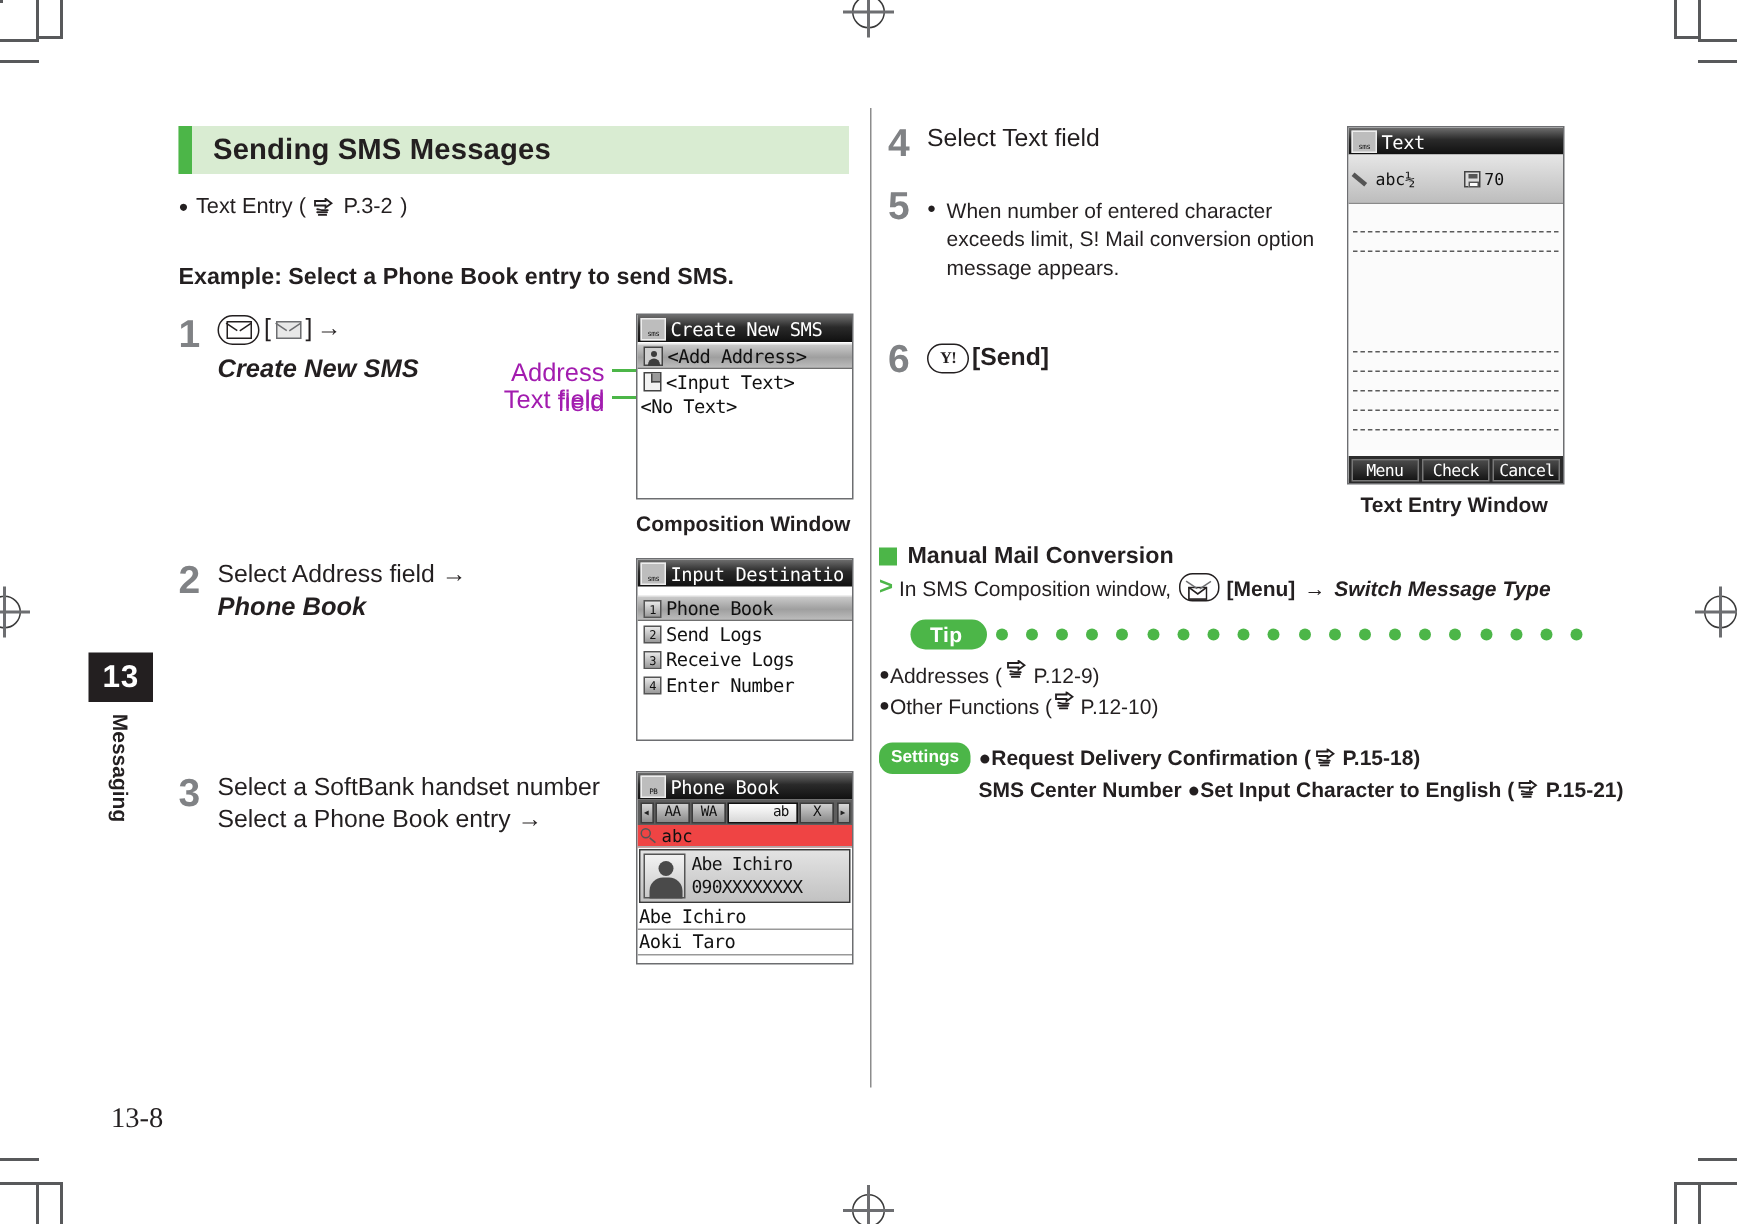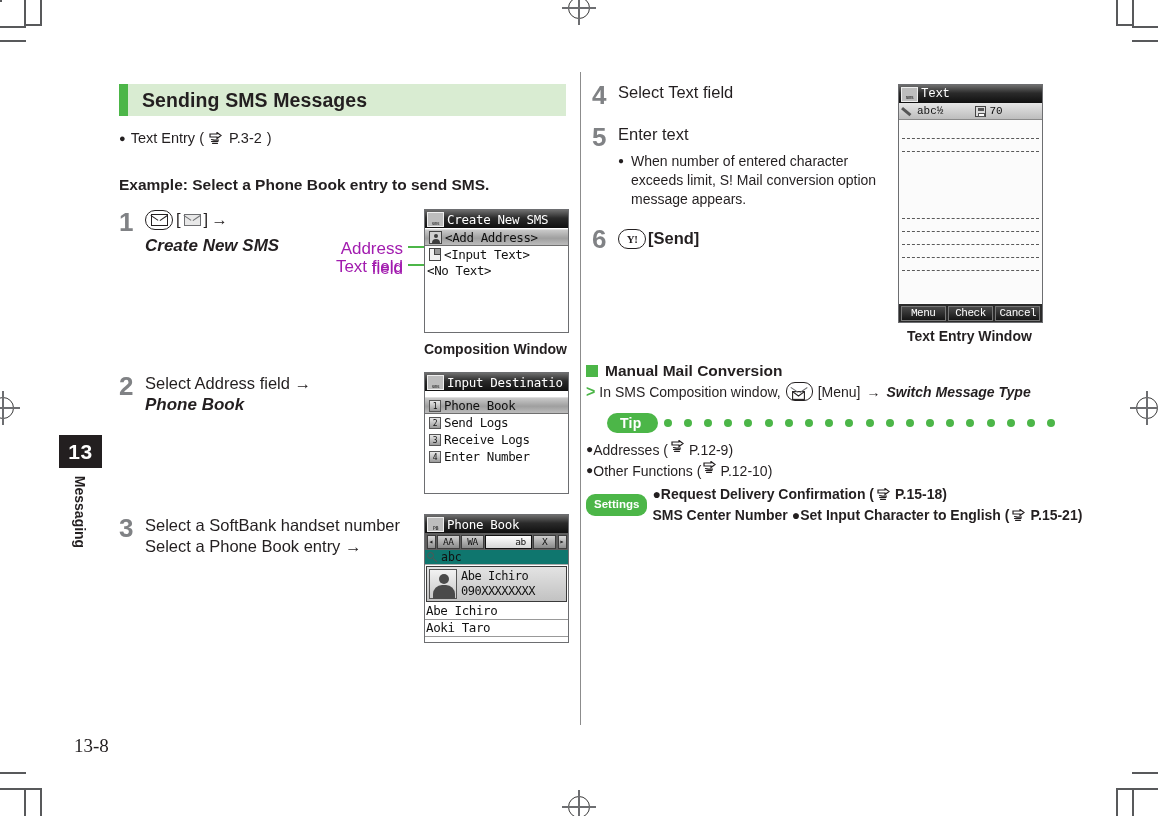--- a/index.html
+++ b/index.html
@@ -223,21 +223,21 @@
     color:#111; letter-spacing:-0.5px;
   }
   .tabs-row .tb.on {
     background:linear-gradient(to bottom,#ffffff,#d7d7d7);
     border:1px solid #111;
     padding-left:24px;
   }
   .search-row {
     height:15px; display:flex; align-items:center; gap:3px;
     font-size:11.5px; padding-left:2px; box-sizing:border-box;
-    background:#0f766e; border-bottom:1px solid #aaa; color:#111;
+    background:#ef4444; border-bottom:1px solid #aaa; color:#111;
   }
   .magico { width:11px;height:11px;flex:0 0 auto;position:relative;}
   .magico:before{
     content:"";position:absolute;left:0;top:0;width:7px;height:7px;
     border:1.4px solid #555; border-radius:50%; box-sizing:border-box;
   }
   .magico:after{
     content:"";position:absolute;left:6px;top:6.5px;width:5px;height:1.4px;
     background:#555; transform:rotate(40deg); transform-origin:left center;
   }
@@ -260,23 +260,23 @@
     content:"";position:absolute;left:3px;top:15px;width:22px;height:14px;
     border-radius:9px 9px 0 0;background:#4a4a4a;
   }
   .contact-card .ctext { font-size:12px; line-height:1.25; color:#111; letter-spacing:-0.5px;}
   .pb-list-row {
     height:16px; font-size:12.5px; padding-left:1px; color:#111;
     border-bottom:1px solid #999; letter-spacing:-0.4px;
   }
 
   
-  #phone-text { left:898px; top:84px; width:143px; height:237px;font-family:Liberation Mono, monospace; }
+  #phone-text { left:898px; top:84px; width:143px; height:237px; }
   .te-status {
-    height:17px; display:flex; align-items:center; gap:3px;
+    height:33px; display:flex; align-items:center; gap:3px;
     background:linear-gradient(to bottom,#e6e6e6,#bdbdbd);
     border-bottom:1px solid #8a8a8a;
     font-size:11px; padding-left:3px; box-sizing:border-box; color:#111;
   }
   .pencilico{width:12px;height:11px;flex:0 0 auto;position:relative;}
   .pencilico:before{
     content:"";position:absolute;left:1px;top:1px;width:11px;height:2.6px;
     background:#555; transform:rotate(40deg); transform-origin:left top;
   }
   .saveico{
@@ -317,42 +317,42 @@
     position:absolute; left:586px; top:362px;
     display:flex; align-items:center; gap:7px;
     font-size:15.5px; font-weight:bold; color:#231f20;
   }
   .subhead .sq { width:12px;height:12px;background:#4cb648; flex:0 0 auto; }
   .subline {
     position:absolute; left:586px; top:382px;
     font-size:14px; color:#231f20; display:flex; align-items:center; gap:2px;
   }
   .subline .gt { color:#4cb648; font-weight:bold; font-size:16px; margin-right:2px; }
-  .subline b { font-weight:normal; }
+  .subline b { font-weight:bold; }
   .subline i { font-weight:bold; font-style:italic; }
 
   .tip-wrap { position:absolute; left:592px; top:413px; width:450px; }
   .tip-row { display:flex; align-items:center; gap:6px;margin-left:15px; }
   .tip-badge {
     background:#4cb648; color:#ffffff; font-weight:bold; font-size:14px;
     border-radius:11px; padding:2px 16px 2px 13px; letter-spacing:0.3px;
     position:relative;
   }
   .tip-dots { display:flex; gap:12.2px; align-items:center; }
   .tip-dots s { display:block; width:8px;height:8px;border-radius:50%;background:#4cb648; }
 
   .tip-body { position:absolute; left:586px; top:440px; width:460px; font-size:14px; line-height:1.5; }
   .tip-item { display:flex; align-items:flex-start; gap:0px; }
   .tip-item .bd { font-size:12px; line-height:1.65; }
   .settings-badge {
     background:#4cb648; color:#fff; font-weight:bold; font-size:11.5px;
     border-radius:9px; padding:2px 8px; display:inline-block;
     white-space:nowrap; margin-right:5px;
   }
-  .settings-block { display:flex; align-items:center; gap:0; margin-top:2px; }
+  .settings-block { display:flex; align-items:flex-start; gap:0; margin-top:13px; }
   .settings-text { flex:1; line-height:1.5;font-weight:bold; }
 </style>
 </head>
 <body>
 
 <div class="page">
 
   <div class="cropmark" style="left:0;top:0;width:50px;height:50px;">
     <i style="left:0;top:26px;width:26px;height:2px;"></i>
     <i style="left:24px;top:0;width:2px;height:26px;"></i>
@@ -543,21 +543,20 @@
   </div>
 
   <div class="step" style="left:592px; top:82px; width:300px;">
     <div class="step-num">4</div>
     <div class="step-body">Select Text field</div>
   </div>
 
   <div class="step" style="left:592px; top:124px; width:300px;">
     <div class="step-num">5</div>
     <div class="step-body">
-      <div>Enter text</div>
       <div class="sub-bullet">
         <span class="d">●</span>
         <span style="max-width:258px;display:block;">When number of entered character exceeds limit, S! Mail conversion option message appears.</span>
       </div>
     </div>
   </div>
 
   <div class="step" style="left:592px; top:226px; width:300px;">
     <div class="step-num">6</div>
     <div class="step-body" style="display:flex;align-items:center;gap:2px;">

